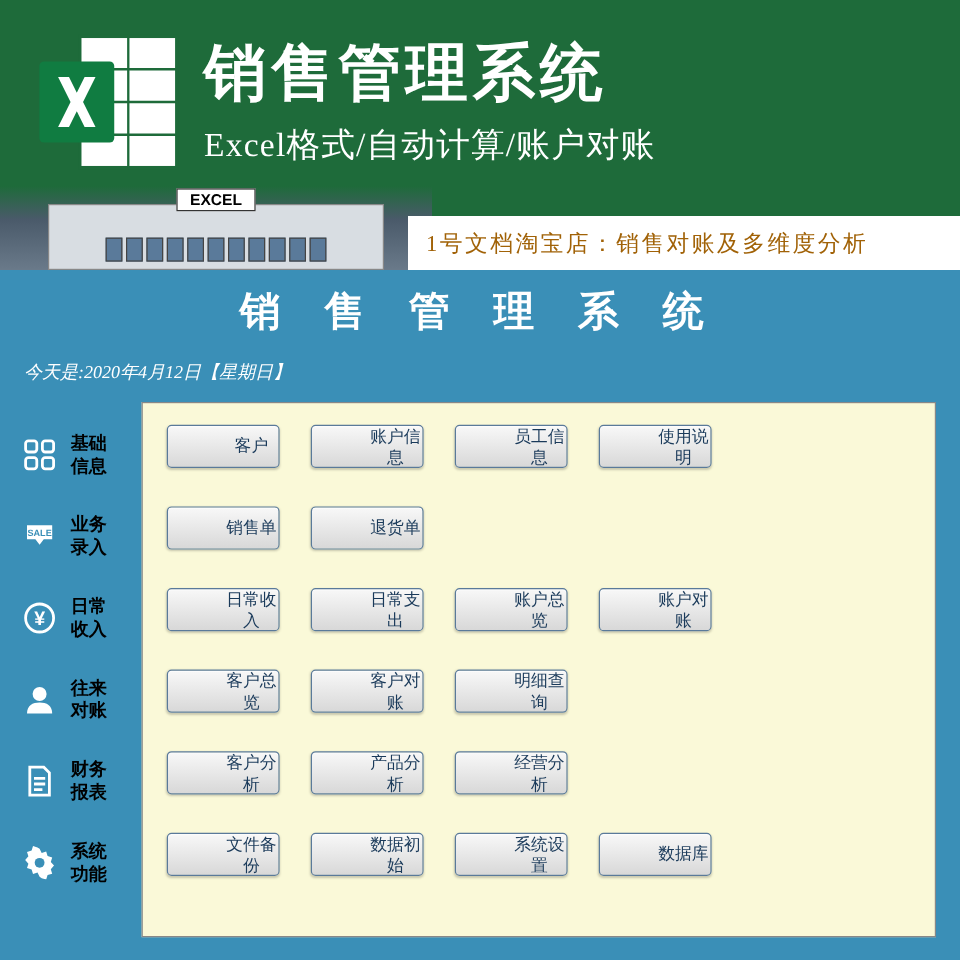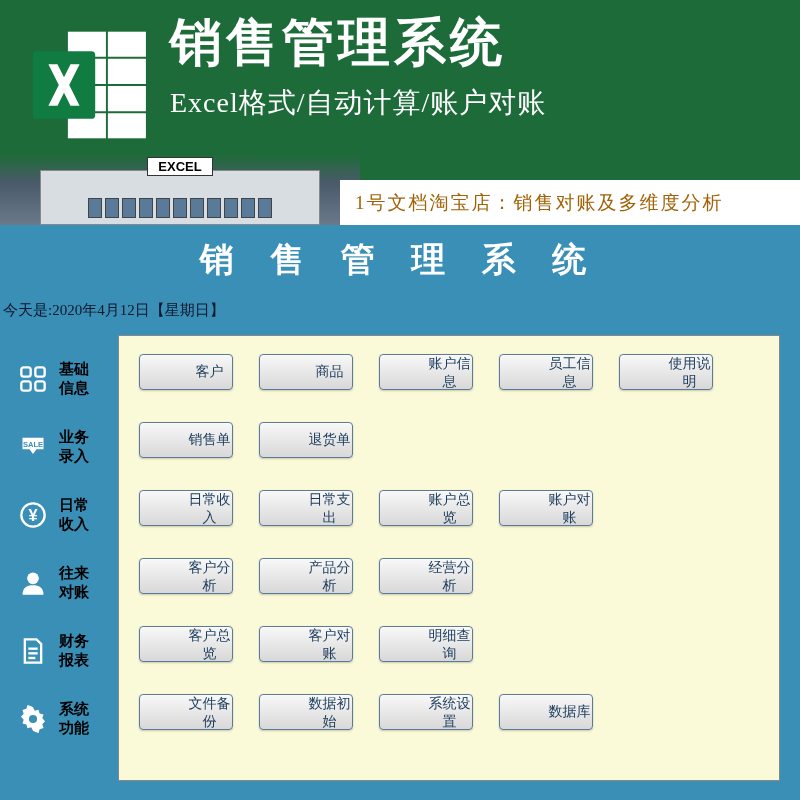--- a/index.html
+++ b/index.html
@@ -17,21 +17,21 @@
       align-items: flex-start;
       padding-top: 20px;
       padding-left: 25px;
     }
     .excel-logo {
       width: 130px;
       height: 130px;
     }
     .header-text {
       flex: 1;
-      padding-top: 8px;
+      padding-top: 26px;
     }
     .main-title {
       color: #fff;
       font-size: 52px;
       font-family: "SimSun", serif;
       font-weight: bold;
       letter-spacing: 4px;
     }
     .sub-title {
       color: #fff;
@@ -102,25 +102,26 @@
     }
     .app-title {
       text-align: center;
       color: #fff;
       font-size: 34px;
       font-weight: bold;
       letter-spacing: 14px;
       font-family: Liberation Serif, serif;
     }
     .date-line {
-      color: #0f172a;
+      color: #ffffff;
       font-size: 15px;
-      padding-left: 3px;
+      padding-left: 20px;
       margin-top: 18px;
       font-family: "SimSun", serif;
+      font-style: italic;
     }
     
     .main-panel {
       display: flex;
       margin-top: 15px;
     }
     .sidebar {
       width: 118px;
       padding-top: 10px;
     }
@@ -286,44 +287,43 @@
           </svg>
         </span>
         <span class="side-label">系统功能</span>
       </div>
 
     </div>
 
     <div class="content-box">
       <div class="btn-row">
         <button class="app-btn">客户</button>
-        <button class="app-btn">商品</button>
         <button class="app-btn">账户信息</button>
         <button class="app-btn">员工信息</button>
         <button class="app-btn">使用说明</button>
       </div>
       <div class="btn-row">
         <button class="app-btn">销售单</button>
         <button class="app-btn">退货单</button>
       </div>
       <div class="btn-row">
         <button class="app-btn">日常收入</button>
         <button class="app-btn">日常支出</button>
         <button class="app-btn">账户总览</button>
         <button class="app-btn">账户对账</button>
       </div>
       <div class="btn-row">
+        <button class="app-btn">客户总览</button>
+        <button class="app-btn">客户对账</button>
+        <button class="app-btn">明细查询</button>
+      </div>
+      <div class="btn-row">
         <button class="app-btn">客户分析</button>
         <button class="app-btn">产品分析</button>
         <button class="app-btn">经营分析</button>
-      </div>
-      <div class="btn-row">
-        <button class="app-btn">客户总览</button>
-        <button class="app-btn">客户对账</button>
-        <button class="app-btn">明细查询</button>
       </div>
       <div class="btn-row">
         <button class="app-btn">文件备份</button>
         <button class="app-btn">数据初始</button>
         <button class="app-btn">系统设置</button>
         <button class="app-btn">数据库</button>
       </div>
     </div>
   </div>
 </div>

